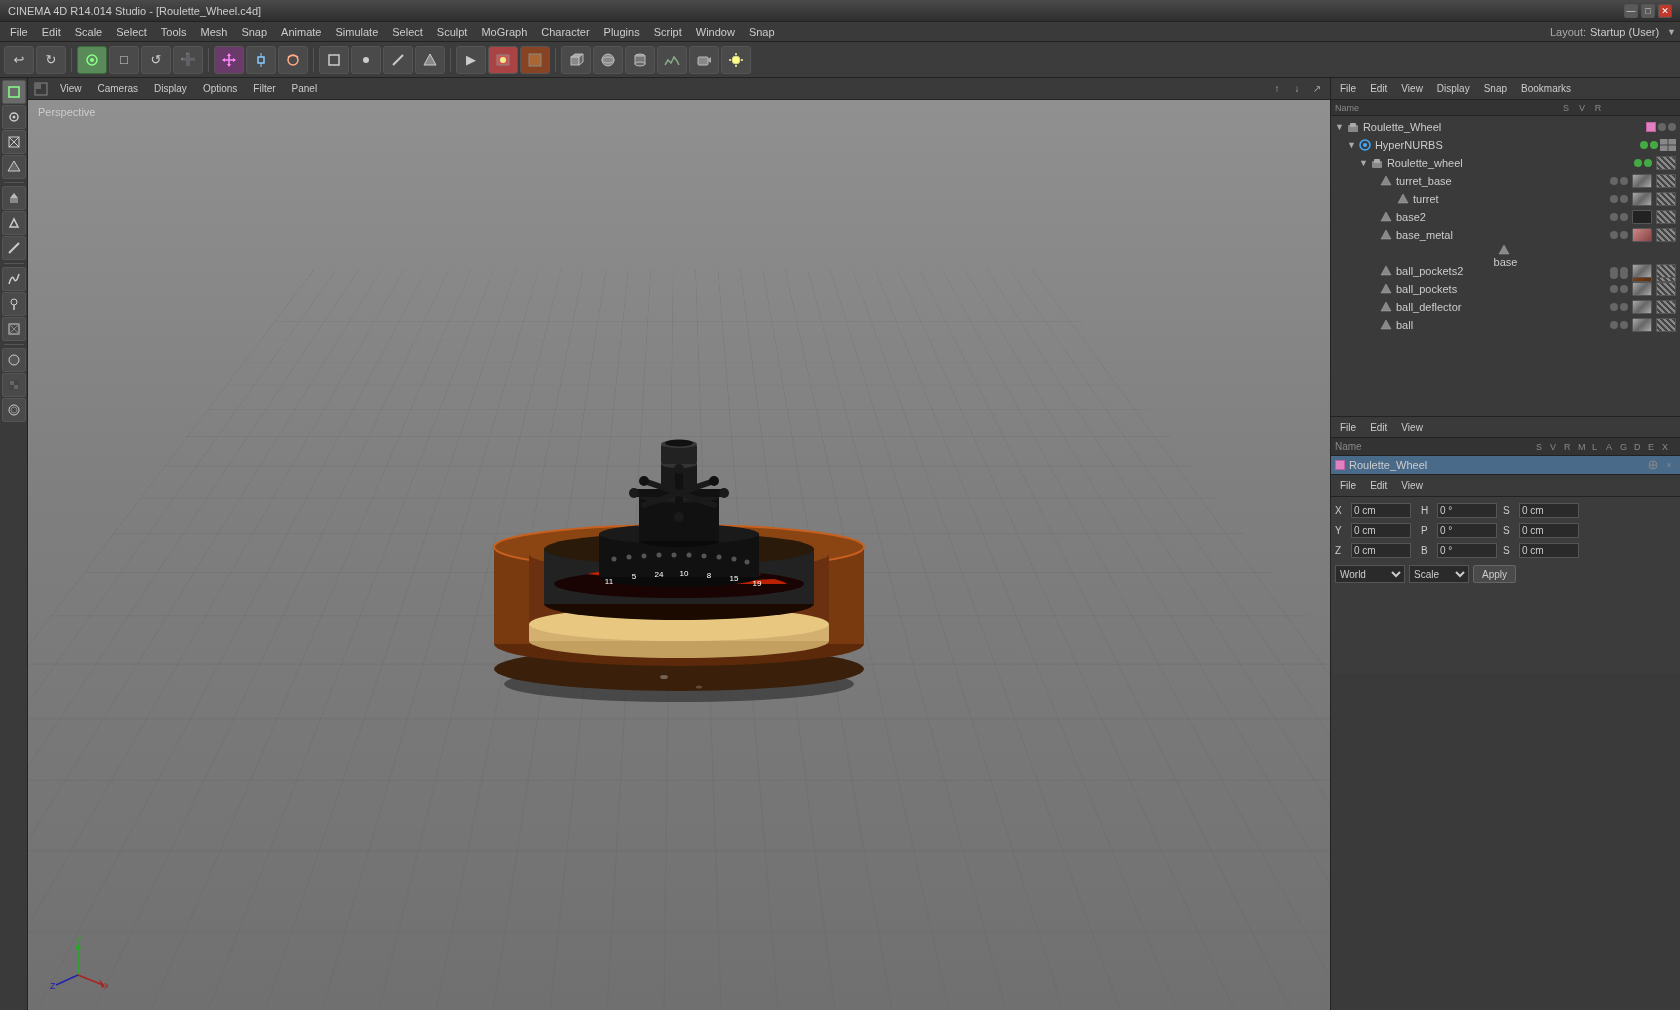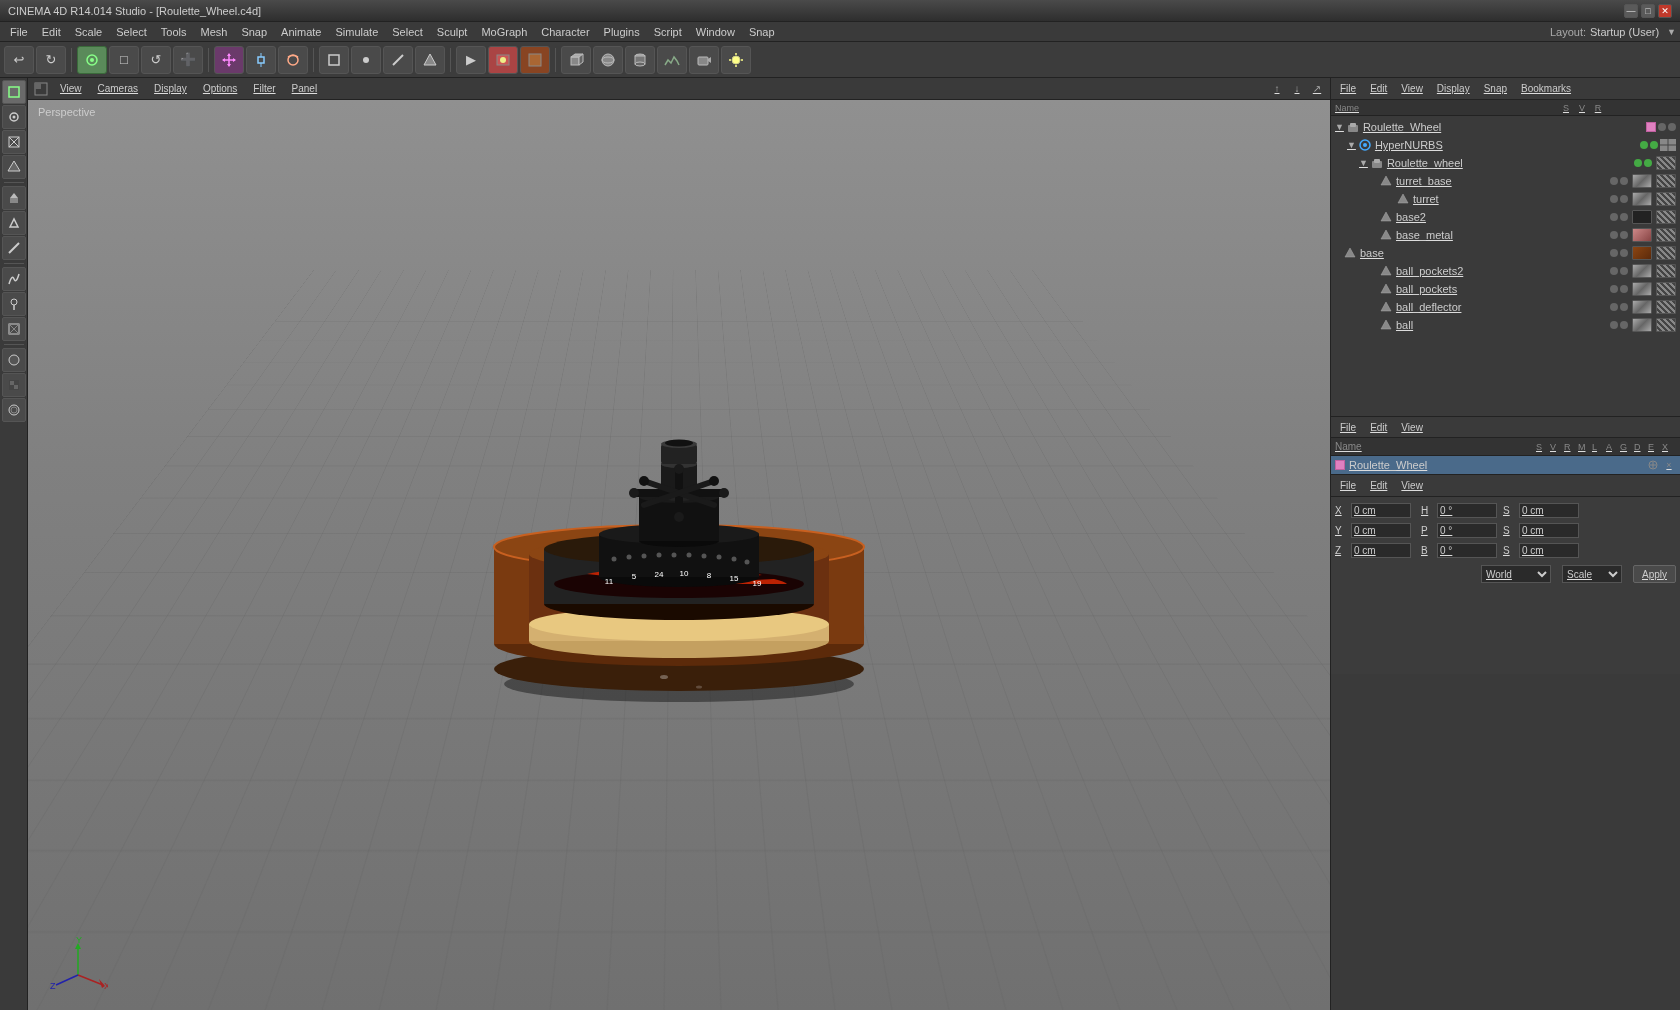--- a/index.html
+++ b/index.html
@@ -73,21 +73,20 @@
       color: #ccc;
       font-size: 13px;
     }
     .toolbar-separator { width: 1px; height: 24px; background: #555; margin: 0 3px; }
 
     
     #main-layout {
       display: flex;
       height: calc(1010px - 22px - 20px - 36px);
       width: 100%;
-      text-decoration: underline;
     }
 
     
     #left-toolbar {
       width: 28px;
       background: #3a3a3a;
       border-right: 1px solid #222;
       display: flex;
       flex-direction: column;
       align-items: center;
@@ -837,21 +836,21 @@
         </span>
         <span class="tree-label">base_metal</span>
         <div class="tree-dots">
           <div class="tree-dot gray"></div>
           <div class="tree-dot gray"></div>
           <div class="tree-texture" style="background:linear-gradient(135deg,#c88,#844);"></div>
           <div class="tree-texture checker"></div>
         </div>
       </div>
 
-      <div class="tree-item" style="">
+      <div class="tree-item" style="flex-direction:column;">
         <span style="width:8px; display:inline-block;"></span>
         <span class="tree-icon">
           <svg width="12" height="12" viewBox="0 0 12 12">
               <polygon points="6,1 11,10 1,10" fill="#888" stroke="#aaa" stroke-width="0.5"></polygon>
             </svg>
         </span>
         <span class="tree-label">base</span>
         <div class="tree-dots">
           <div class="tree-dot gray"></div>
           <div class="tree-dot gray"></div>
@@ -989,21 +988,21 @@
 
         <div style="display:flex; align-items:center; height:18px; gap:2px; margin-bottom:6px;">
           <span style="color:#ccc; font-size:10px; width:14px;">Z</span>
           <input class="coord-inp" type="text" value="0 cm" style="">
           <span style="color:#ccc; font-size:10px; width:14px; margin-left:8px;">B</span>
           <input class="coord-inp" type="text" value="0 °" style="">
           <span style="color:#ccc; font-size:10px; width:14px; margin-left:4px;">S</span>
           <input class="coord-inp" type="text" value="0 cm" style="">
         </div>
 
-        <div style="display:flex; align-items:center; gap:11px;justify-content:flex-end;">
+        <div style="display:flex; align-items:center; gap:4px;">
           <select style="height:18px; background:#2a2a2a; border:1px solid #555; color:#ccc; font-size:10px; width:70px;">
             <option>World</option>
             <option>Object</option>
           </select>
           <select style="height:18px; background:#2a2a2a; border:1px solid #555; color:#ccc; font-size:10px; width:60px;">
             <option>Scale</option>
           </select>
           <button style="height:18px; background:#4a4a4a; border:1px solid #666; color:#ccc; font-size:10px; padding:0 8px; cursor:pointer; border-radius:2px;">Apply</button>
         </div>
       </div>

